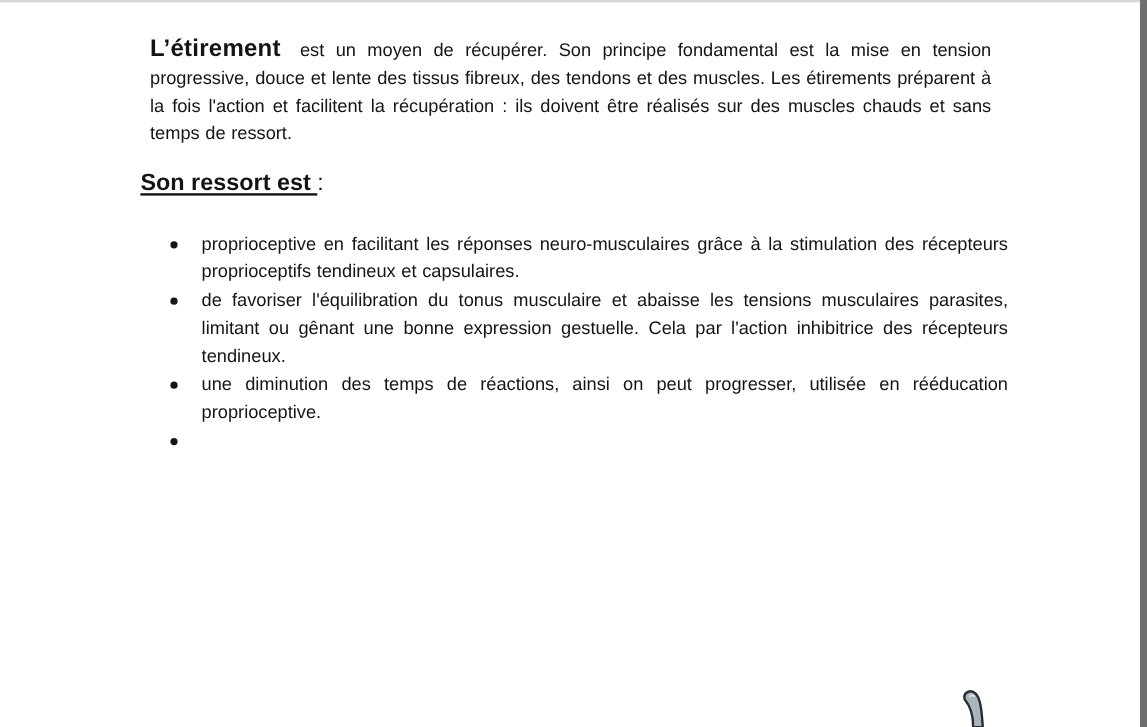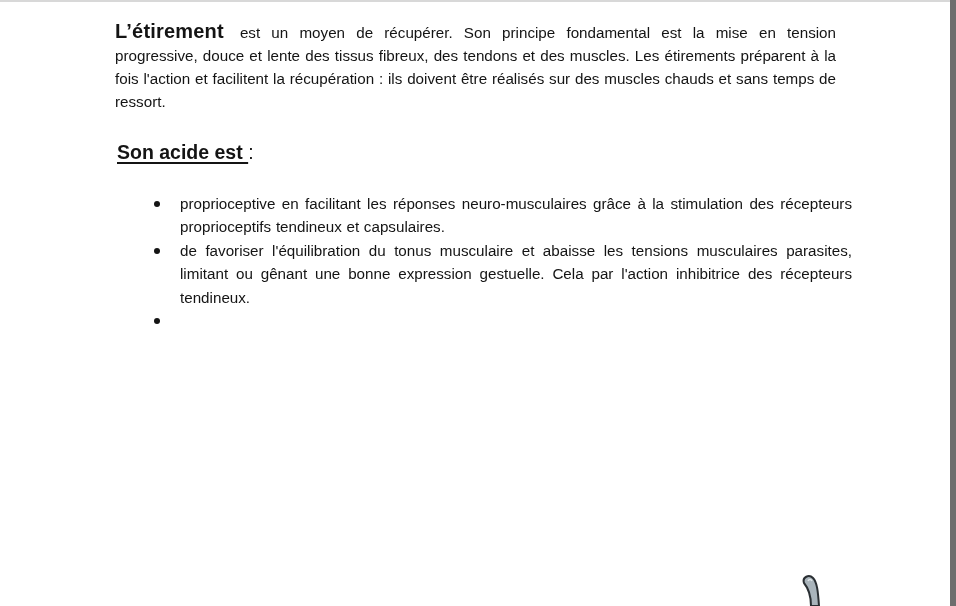--- a/index.html
+++ b/index.html
@@ -6,52 +6,53 @@
   body {
     width: 956px; height: 606px; overflow: hidden; position: relative;
     background: #ffffff;
     font-family: "Liberation Sans", "DejaVu Sans", sans-serif;
     color: #141414;
   }
   .top-line { position: absolute; left: 0; top: 0; width: 950px; height: 2px; background: #d8d8d8; }
   .right-bar { position: absolute; right: 0; top: 0; width: 6px; height: 606px; background: #6e6e6e; }
   .page { position: absolute; left: 111px; top: 16px; width: 729px; }
   .intro {
-    margin: 4px; font-size: 15.2px; line-height: 23px; text-align: justify;
+    margin: 14px; font-size: 15.2px; line-height: 23px; text-align: justify;
     word-spacing: 0.5px;
   }
   .intro .lead { font-weight: bold; font-size: 20px; letter-spacing: 0.2px; }
   .intro .lead-gap { display: inline-block; width: 16px; }
   .section-title {
     position: absolute; left: 117px; top: 141px;
     font-size: 19.5px; font-weight: bold; margin: 0;
   }
   .section-title .u { text-decoration: underline; text-decoration-thickness: 2px; text-underline-offset: 3px; }
   .section-title .colon { font-weight: normal; }
-  .list { position: absolute; left: 12px; top: 192px; width: 840px; margin: 0; padding: 0; list-style: none; }
+  .list { position: absolute; left: 0; top: 192px; width: 840px; margin: 0; padding: 0; list-style: none; }
   .item { position: relative; padding-left: 168px; font-size: 15.2px; line-height: 23.4px; text-align: justify; word-spacing: 0.5px; }
   .bullet {
     position: absolute; left: 142px; top: 9px; width: 6px; height: 6px; border-radius: 50%; background: #141414;
   }
   .figure { position: absolute; left: 800px; top: 573px; }
 </style>
 </head>
 <body>
 
 <div class="top-line"></div>
 <div class="right-bar"></div>
 
 <div class="page">
   <p class="intro"><span class="lead">L’étirement</span><span class="lead-gap"></span><span>est un moyen de récupérer. Son principe fondamental est la mise en tension progressive, douce et lente des tissus fibreux, des tendons et des muscles. Les étirements préparent à la fois l'action et facilitent la récupération : ils doivent être réalisés sur des muscles chauds et sans temps de ressort.</span></p>
 </div>
 
-<h2 class="section-title"><span class="u">Son acide est </span><span class="colon">:</span></h2>
+<h2 class="section-title"><span class="u">Son ressort est </span><span class="colon">:</span></h2>
 
 <ul class="list">
   <li class="item"><span class="bullet"></span><span>proprioceptive en facilitant les réponses neuro-musculaires grâce à la stimulation des récepteurs proprioceptifs tendineux et capsulaires.</span></li>
   <li class="item"><span class="bullet"></span><span>de favoriser l'équilibration du tonus musculaire et abaisse les tensions musculaires parasites, limitant ou gênant une bonne expression gestuelle. Cela par l'action inhibitrice des récepteurs tendineux.</span></li>
+  <li class="item"><span class="bullet"></span><span>une diminution des temps de réactions, ainsi on peut progresser, utilisée en rééducation proprioceptive.</span></li>
   <li class="item"><span class="bullet"></span></li>
 </ul>
 
 <svg class="figure" width="40" height="33" viewBox="0 0 40 33">
   <path d="M4 10 C2 4, 9 1, 13 5 C17 9, 18 18, 19 33 L11 33 C11 24, 9 16, 4 10 Z" fill="#a9b4bb" stroke="#2a2f33" stroke-width="2"></path>
   <path d="M8 8 C9 6, 11 6, 12 8" fill="none" stroke="#dfe5e8" stroke-width="1.5"></path>
 </svg>
 
 </body></html>

